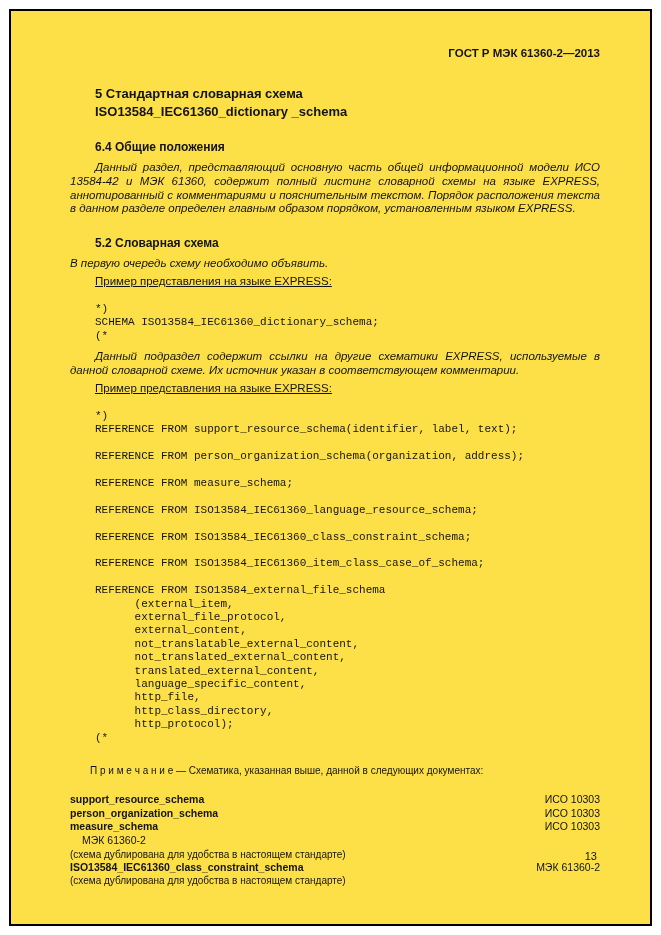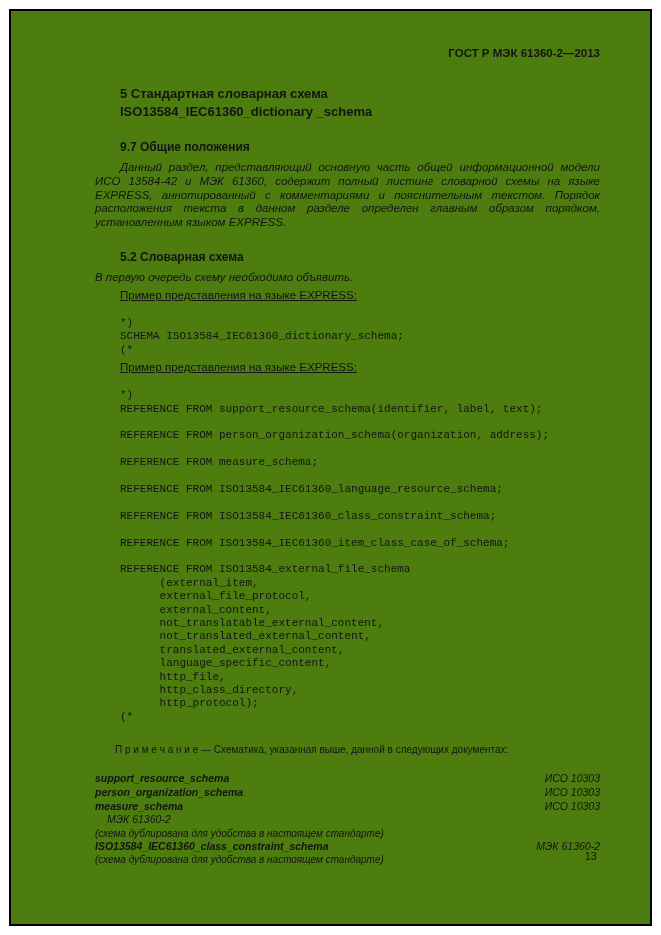--- a/index.html
+++ b/index.html
@@ -8,22 +8,22 @@
     width: 661px; height: 935px;
     background: #ffffff;
     font-family: "Liberation Sans", sans-serif;
     color: #141414;
     position: relative;
   }
   .page {
     position: absolute;
     left: 9px; top: 9px; right: 9px; bottom: 9px;
     border: 2px solid #000;
-    padding: 36px 50px 0 84px;
-    background: #4d7c0f;
+    padding: 36px 50px 0 59px;
+    background: #fde047;
   }
   .doc-code {
     display: block;
     text-align: right;
     font-weight: bold;
     font-size: 11.5px;
   }
   .chapter-title {
     margin: 26px 0 0 25px;
     font-size: 13px;
@@ -54,21 +54,21 @@
     font-size: 11px;
     line-height: 1.22;
     margin: 16px 0 0 25px;
     white-space: pre;
   }
   .note {
     font-size: 10px;
     margin: 20px 0 6px 0;
     text-indent: 20px;
   }
-  .ref-list { margin-top: 17px; font-style: italic; }
+  .ref-list { margin-top: 17px; }
   .ref-row {
     display: flex;
     justify-content: space-between;
     align-items: baseline;
     font-size: 10.5px;
     line-height: 1.3;
   }
   .ref-name.bold { font-weight: bold; }
   .ref-name.plain { font-weight: normal; font-size: 10px; text-align: right; }
   .ref-doc { font-weight: normal; white-space: nowrap; margin-left: 12px; }
@@ -84,30 +84,31 @@
 
 <div class="page">
 
   <span class="doc-code">ГОСТ Р МЭК 61360-2—2013</span>
 
   <div class="chapter-title">
     <span>5 Стандартная словарная схема</span><br>
     <span>ISO13584_IEC61360_dictionary _schema</span>
   </div>
 
-  <div class="sec-heading">9.7 Общие положения</div>
+  <div class="sec-heading">6.4 Общие положения</div>
   <p class="body indent">Данный раздел, представляющий основную часть общей информационной модели ИСО 13584-42 и МЭК 61360, содержит полный листинг словарной схемы на языке EXPRESS, аннотированный с комментариями и пояснительным текстом. Порядок расположения текста в данном разделе определен главным образом порядком, установленным языком EXPRESS.</p>
 
   <div class="sec-heading">5.2 Словарная схема</div>
   <p class="body">В первую очередь схему необходимо объявить.</p>
   <span class="example">Пример представления на языке EXPRESS:</span>
   <pre class="code">*)
 SCHEMA ISO13584_IEC61360_dictionary_schema;
 (*</pre>
 
+  <p class="body indent">Данный подраздел содержит ссылки на другие схематики EXPRESS, используемые в данной словарной схеме. Их источник указан в соответствующем комментарии.</p>
   <span class="example">Пример представления на языке EXPRESS:</span>
   <pre class="code">*)
 REFERENCE FROM support_resource_schema(identifier, label, text);
 
 REFERENCE FROM person_organization_schema(organization, address);
 
 REFERENCE FROM measure_schema;
 
 REFERENCE FROM ISO13584_IEC61360_language_resource_schema;
 

